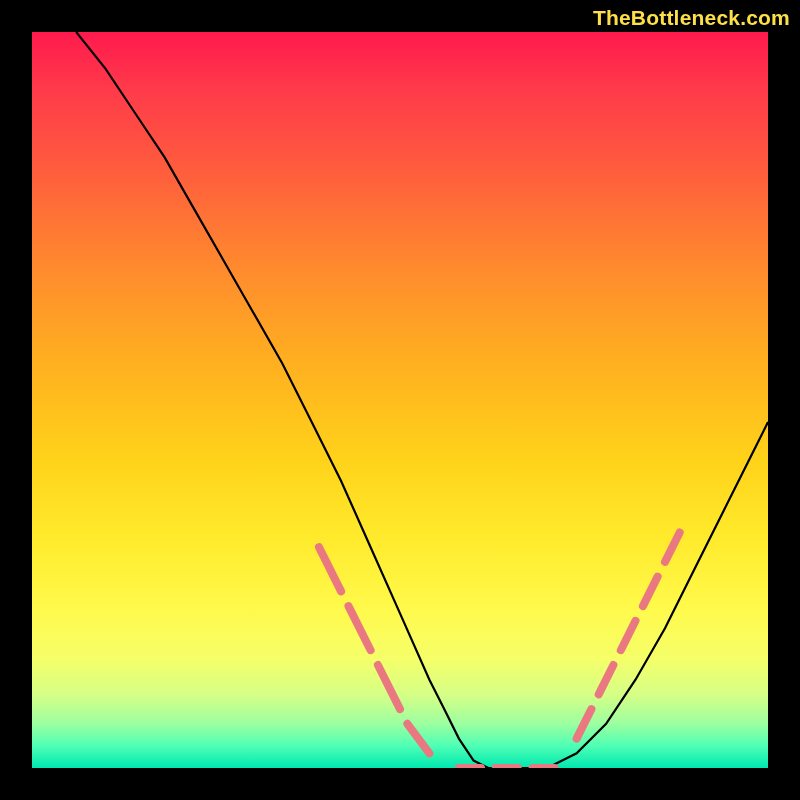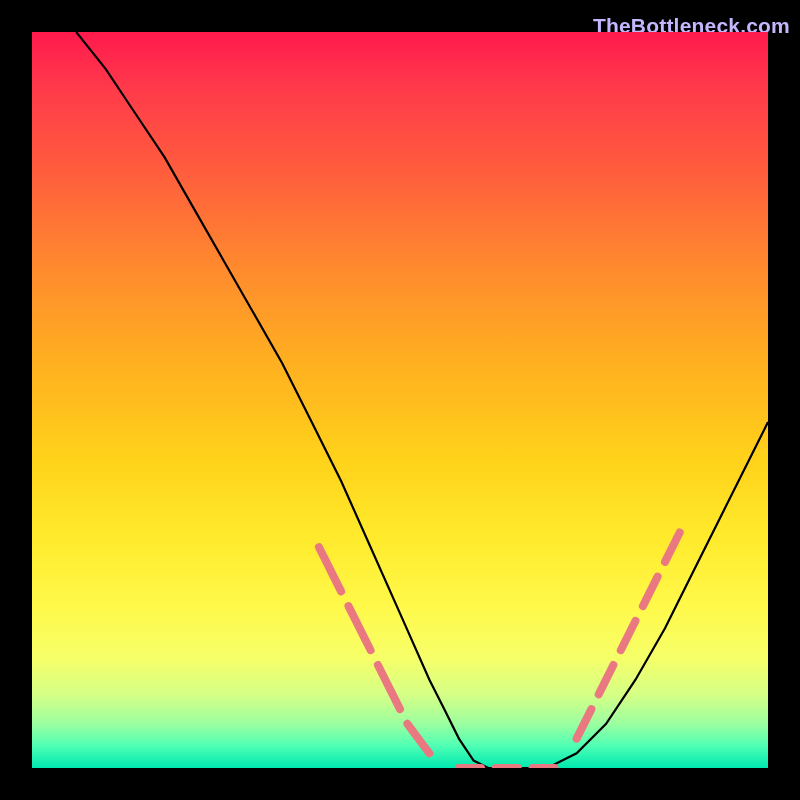--- a/index.html
+++ b/index.html
@@ -42,26 +42,26 @@
   }
   .plot svg {
     position: absolute;
     left: 0;
     top: 0;
     width: 736px;
     height: 736px;
   }
   .watermark {
     position: absolute;
-    top: 14px;
+    top: 6px;
     right: 10px;
     font-family: Arial, Helvetica, sans-serif;
     font-size: 21px;
     font-weight: 600;
-    color: #c4b5fd;
+    color: #fde047;
     letter-spacing: 0.2px;
     user-select: none;
   }
 </style>
 </head>
 <body>
 
 <div class="frame">
 
   <div class="watermark">TheBottleneck.com</div>

